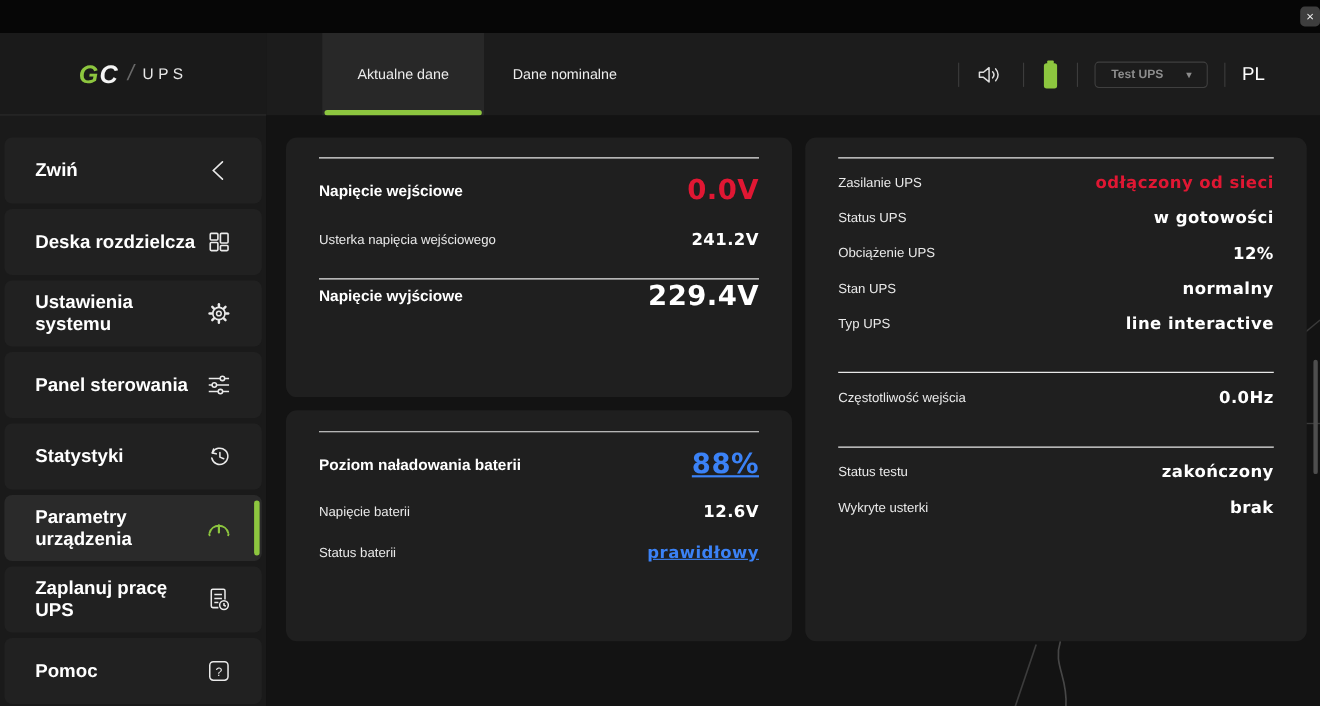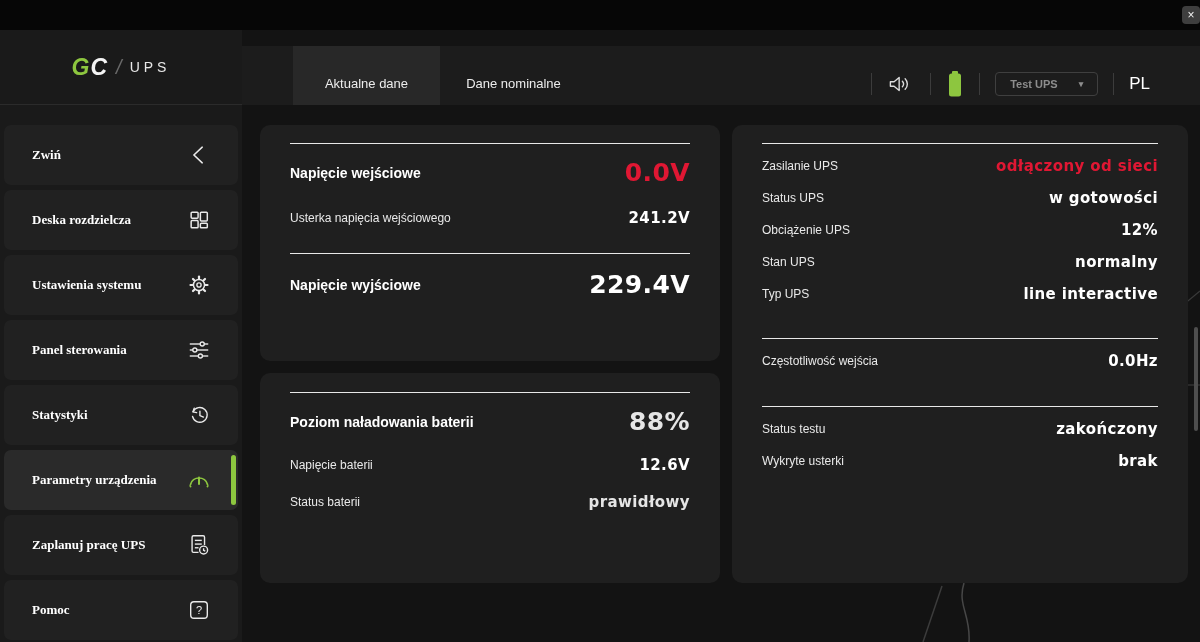--- a/index.html
+++ b/index.html
@@ -22,29 +22,29 @@
     border-bottom:1px solid #2b2b2b; }
   .logo-gc { font-style:italic; font-weight:900; font-size:23px; letter-spacing:1px; }
   .logo-gc .g { color:#8dc63f; }
   .logo-gc .c { color:#f4f4f4; }
   .logo-slash { color:#6a6a6a; font-size:20px; font-weight:300; font-style:italic; }
   .logo-ups { color:#e8e8e8; font-size:14px; letter-spacing:4px; font-weight:400; }
 
   .menu { padding:20px 4px 0 4px; display:flex; flex-direction:column; gap:5px; }
   .menu-item { position:relative; height:60px; background:#212121; border-radius:7px;
     display:flex; align-items:center; justify-content:space-between; padding:0 26px 0 28px; cursor:pointer; }
-  .menu-item .mi-label { color:#ffffff; font-size:13px; font-weight:700;font-family:Liberation Serif, serif; }
+  .menu-item .mi-label { color:#ffffff; font-size:17px; font-weight:700; }
   .menu-item.active { background:#2a2a2a; }
   .menu-item.active::after { content:""; position:absolute; right:2px; top:5px; bottom:5px; width:5px;
     background:#8dc63f; border-radius:3px; }
   .mi-icon { width:26px; height:26px; flex:none; display:flex; align-items:center; justify-content:center; }
   .mi-icon svg { display:block; }
 
   
-  .topbar { position:absolute; top:16px; left:0; width:958px; height:75px; background:#1c1c1c;
+  .topbar { position:absolute; top:0; left:0; width:958px; height:75px; background:#1c1c1c;
     display:flex; align-items:stretch; }
   .tabs { display:flex; margin-left:51px; }
   .tab { position:relative; width:147px; display:flex; align-items:center; justify-content:center;
     color:#ececec; font-size:13px; font-weight:500; cursor:pointer; }
   .tab.active { background:#282828; }
   .tab.active::after { content:""; position:absolute; left:2px; right:2px; bottom:0; height:5px;
     background:#8dc63f; border-radius:4px; }
   .topbar-right { margin-left:auto; display:flex; align-items:center; gap:15px; padding-right:50px; }
   .vdiv { width:1px; height:22px; background:#3c3c3c; }
   .icon-btn { background:none; border:none; cursor:pointer; display:flex; align-items:center; padding:0; }
@@ -61,27 +61,27 @@
   .card-voltage  { left:18px;  top:20px;  width:460px; height:236px; }
   .card-battery  { left:18px;  top:268px; width:460px; height:210px; }
   .card-ups      { left:490px; top:20px;  width:456px; height:458px; }
 
   .hline { border-top:1px solid rgba(250,250,250,.92); }
   .row { display:flex; justify-content:space-between; align-items:center; }
   .lbl-lg { color:#ffffff; font-size:14px; font-weight:700; }
   .lbl-sm { color:#e9e9e9; font-size:12px; font-weight:400; }
   .val { font-family:"DejaVu Sans", sans-serif; font-weight:700; letter-spacing:.4px; color:#ffffff; }
   .v-lg { font-size:25px; } .v-md { font-size:15px; }
-  .c-red { color:#e01733; } .c-green { color:#e5e5e5; }
+  .c-red { color:#e01733; } .c-green { color:#3b82f6;text-decoration:underline; }
 
   .card-voltage .hline.d1 { margin-top:18px; }
   .card-voltage .row.r1 { margin-top:14px;text-align:right; }
   .card-voltage .row.r2 { margin-top:22px; }
   .card-voltage .hline.d2 { margin-top:26px; }
-  .card-voltage .row.r3 { margin-top:16px; }
+  .card-voltage .row.r3 { }
 
   .card-battery .hline.d1 { margin-top:19px; }
   .card-battery .row.r1 { margin-top:14px; }
   .card-battery .row.r2 { margin-top:20px; }
   .card-battery .row.r3 { margin-top:19px; }
 
   .card-ups .hline.d1 { margin-top:18px; }
   .card-ups .row { height:32px; }
   .card-ups .row.first { margin-top:6px; }
   .card-ups .hline.d2 { margin-top:28px; }

